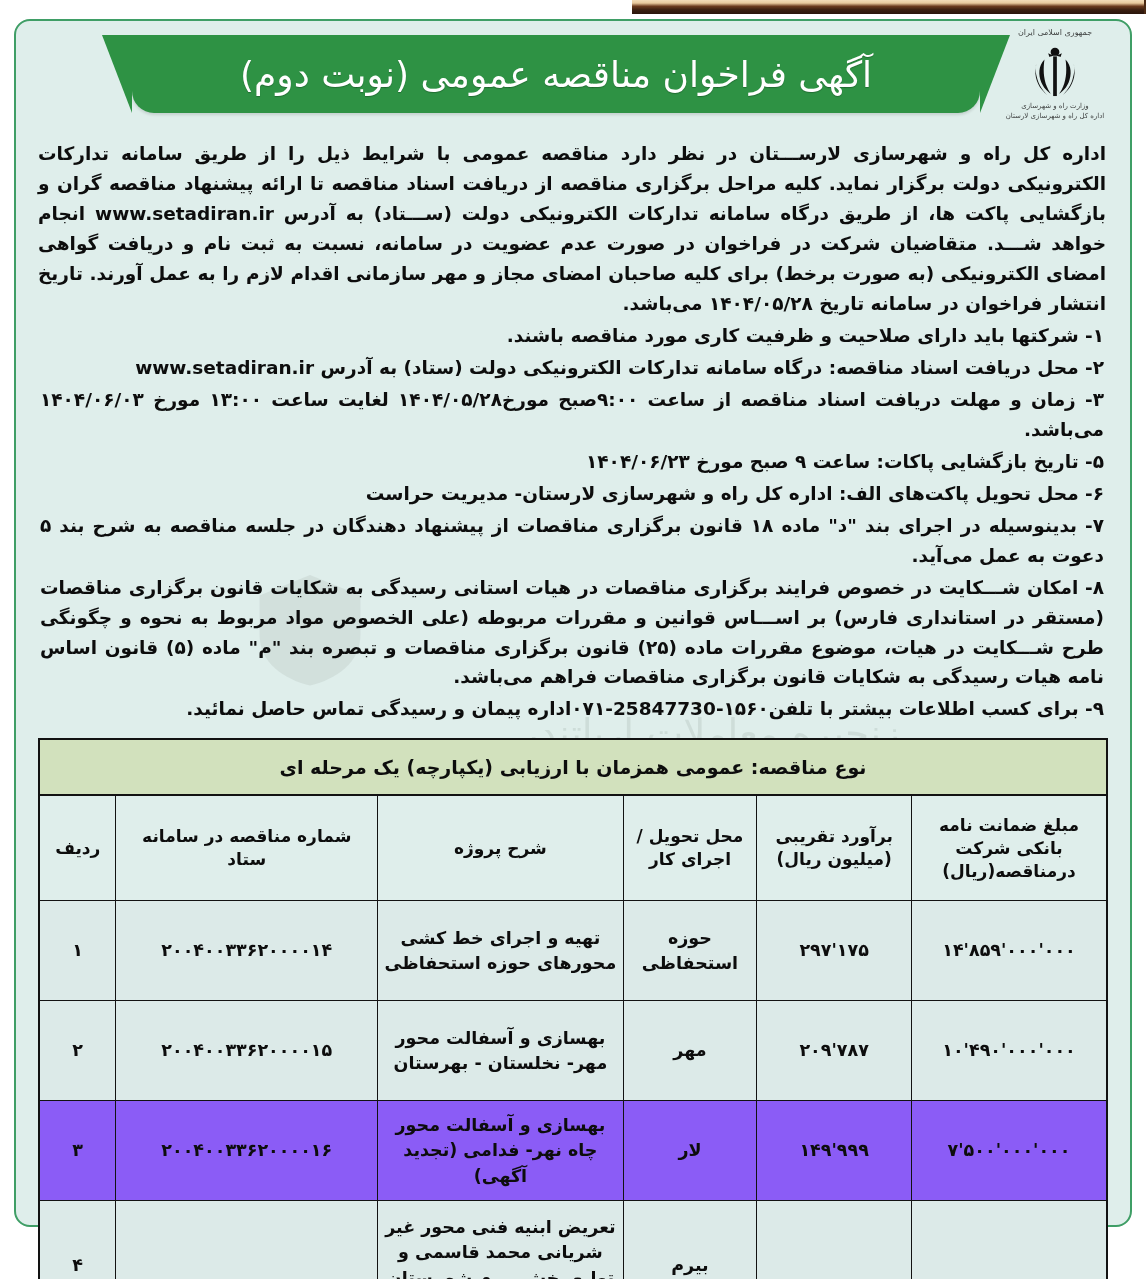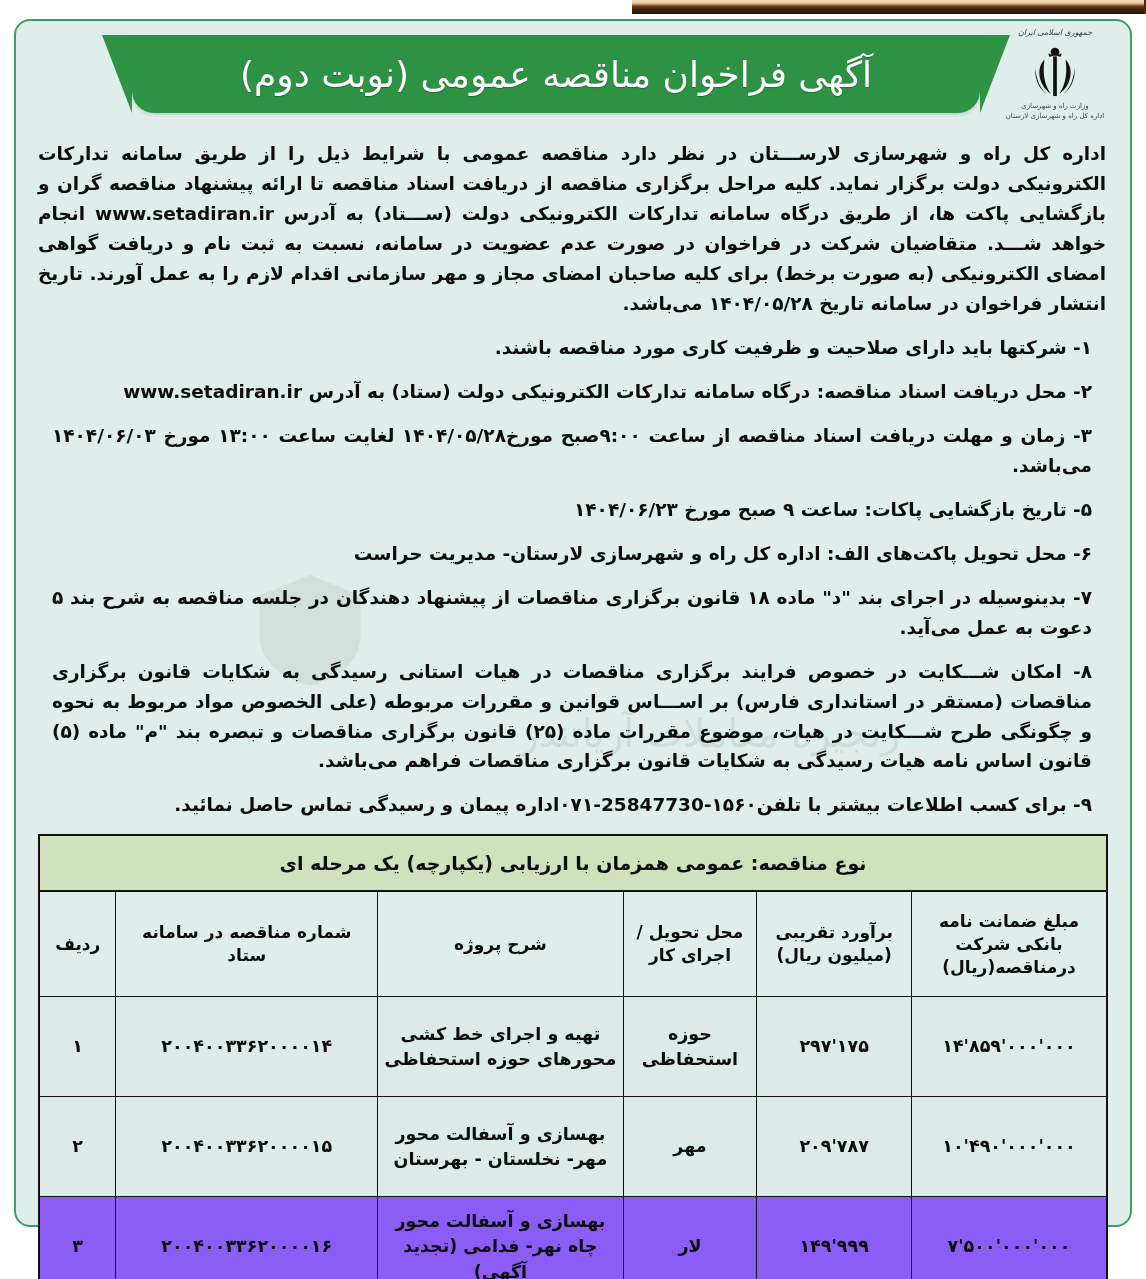--- a/index.html
+++ b/index.html
@@ -51,21 +51,21 @@
     color:rgba(120,135,125,0.16);
     white-space:nowrap;
   }
 
   
   #header-zone{position:relative;height:118px;}
   #logo{
     position:absolute;top:8px;right:16px;width:118px;height:112px;
     text-align:center;line-height:1;
   }
-  #logo .lg-top{font-size:8px;color:#1b1b1b;opacity:.85;font-style:italic;}
+  #logo .lg-top{font-size:8px;color:#1b1b1b;opacity:.85;}
   #logo svg{display:block;margin:2px auto 0;}
   #logo .lg-bot{font-size:7px;color:#1b1b1b;opacity:.85;line-height:1.35;margin-top:1px;}
 
   #title-banner{
     position:absolute;top:14px;right:150px;left:116px;height:78px;
     background:#2e9244;
     border-radius:0 0 22px 22px;
     display:flex;align-items:center;justify-content:center;
     box-shadow:0 2px 3px rgba(0,0,0,.12);
   }
@@ -91,21 +91,21 @@
     color:#0d0d0d;
     font-size:18.5px;
     line-height:1.62;
     text-align:justify;
     text-align-last:right;
     font-weight:600;
   }
   #body-text .para{margin-bottom:1px;}
   #body-text .ltr{direction:ltr;unicode-bidi:embed;display:inline-block;}
   #body-text ol{list-style:none;margin:0;padding:0;}
-  #body-text ol li{margin:14px;}
+  #body-text ol li{margin:2px;}
 
   
   #tender-table-wrap{
     position:relative;z-index:3;
     margin:14px 22px 0 22px;
   }
   table.tender{
     width:100%;border-collapse:collapse;
     table-layout:fixed;
     border:2px solid #121212;

